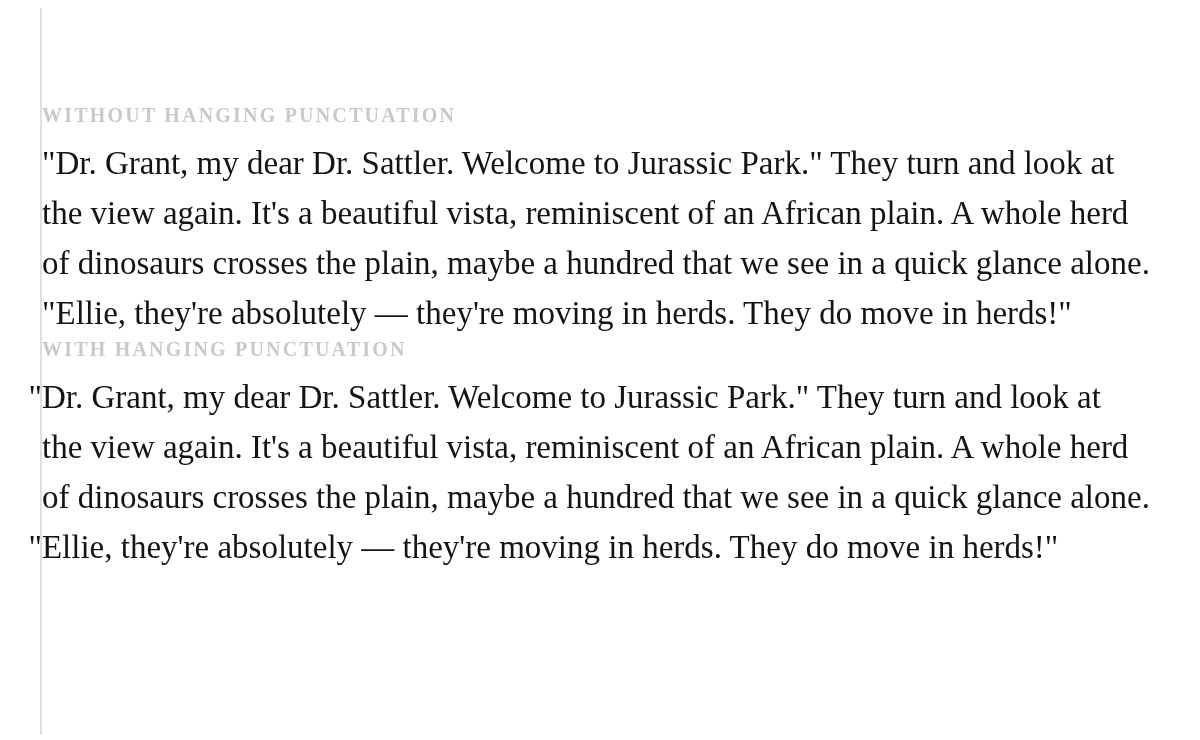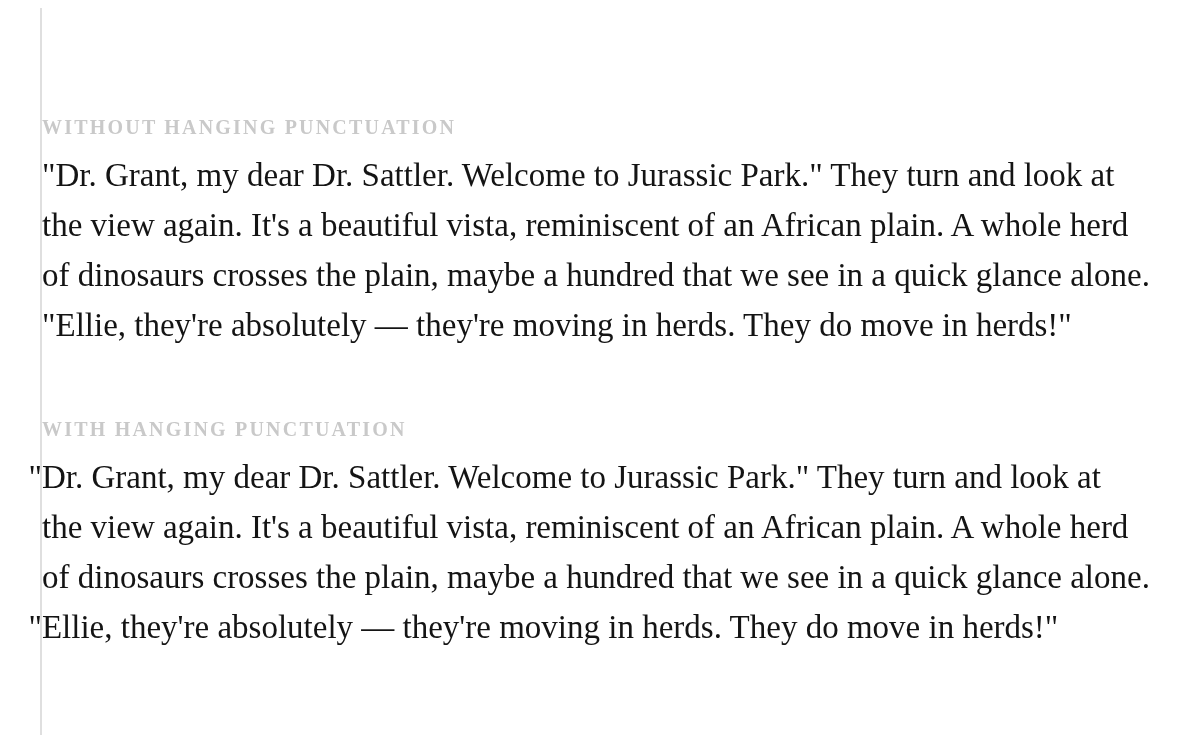--- a/index.html
+++ b/index.html
@@ -26,35 +26,35 @@
     left: 40px;
     top: 8px;
     width: 2px;
     height: 727px;
     background: var(--rule-color);
     z-index: 0;
   }
   .content {
     position: absolute;
     left: 42px;
-    top: 16px;
+    top: 4px;
     width: 1150px;
     z-index: 1;
   }
   .section-label {
     font-family: "Liberation Serif", serif;
     font-weight: bold;
     font-size: 20px;
     line-height: 22px;
     letter-spacing: 2.2px;
     color: var(--label-color);
     white-space: nowrap;
   }
   .label-1 { margin-top: 100px; }
-  .label-2 { margin-top: 68px; }
+  .label-2 { }
   .para {
     margin-top: 12px;
     font-size: 33px;
     line-height: 50px;
     color: var(--text-color);
   }
   .line {
     white-space: nowrap;
   }
   .hang {

